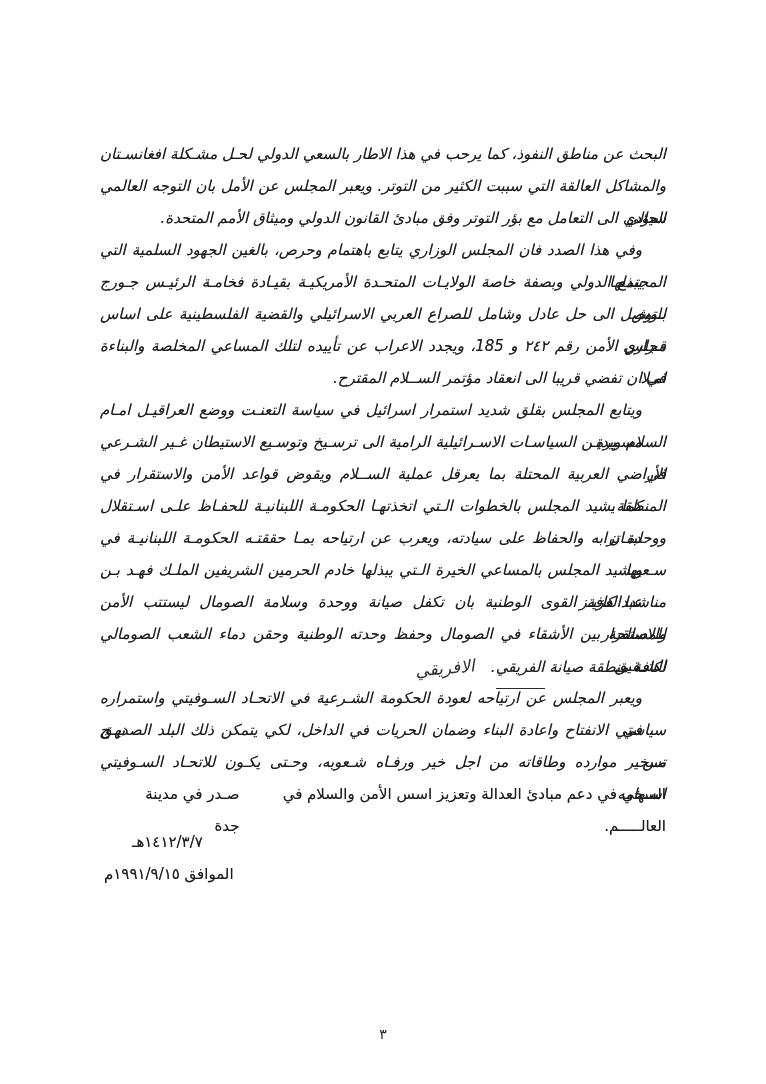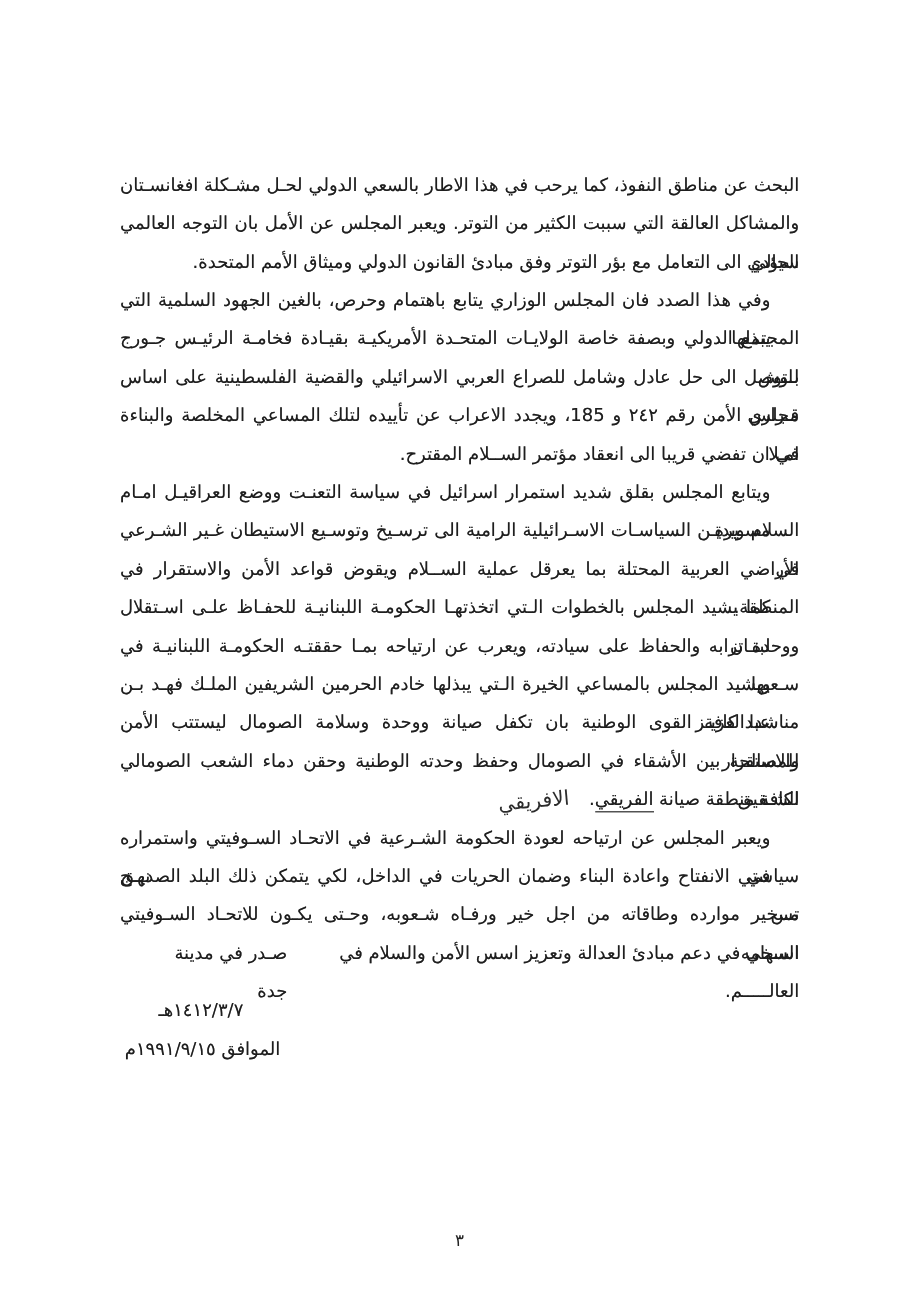--- a/index.html
+++ b/index.html
@@ -19,26 +19,27 @@
     direction:rtl;
     font-size:15px;
     line-height:32px;
     text-shadow:0 0 .4px rgba(20,20,20,.55);
   }
   .ln {
     height:32px;
     text-align:justify;
     text-align-last:justify;
     white-space:normal;
+    font-style:italic;
   }
   .ln.end { text-align-last:right; }
   .ln.ind { padding-right:24px; }
   .u {
     border-bottom:1.2px solid #2a2a2a;
-    padding-bottom:1px;
+    padding-bottom:12px;
   }
   .hand {
     display:inline-block;
     margin-right:16px;
     font-size:17px;
     color:#2c2c2c;
     transform:rotate(-5deg) translateY(2px);
     text-shadow:none;
   }
   .issued-line {

